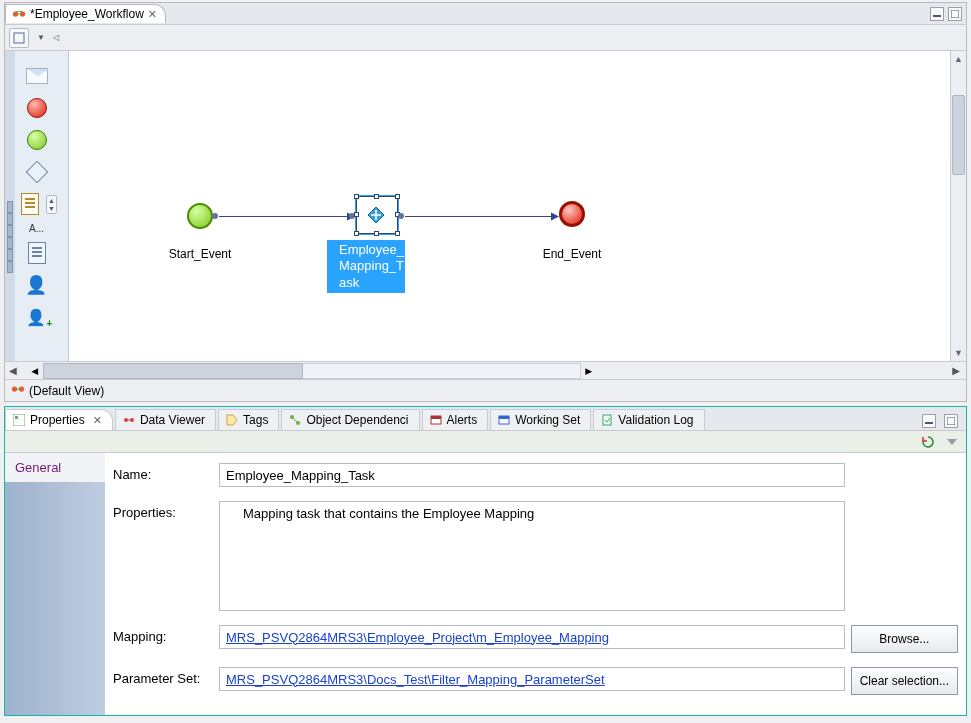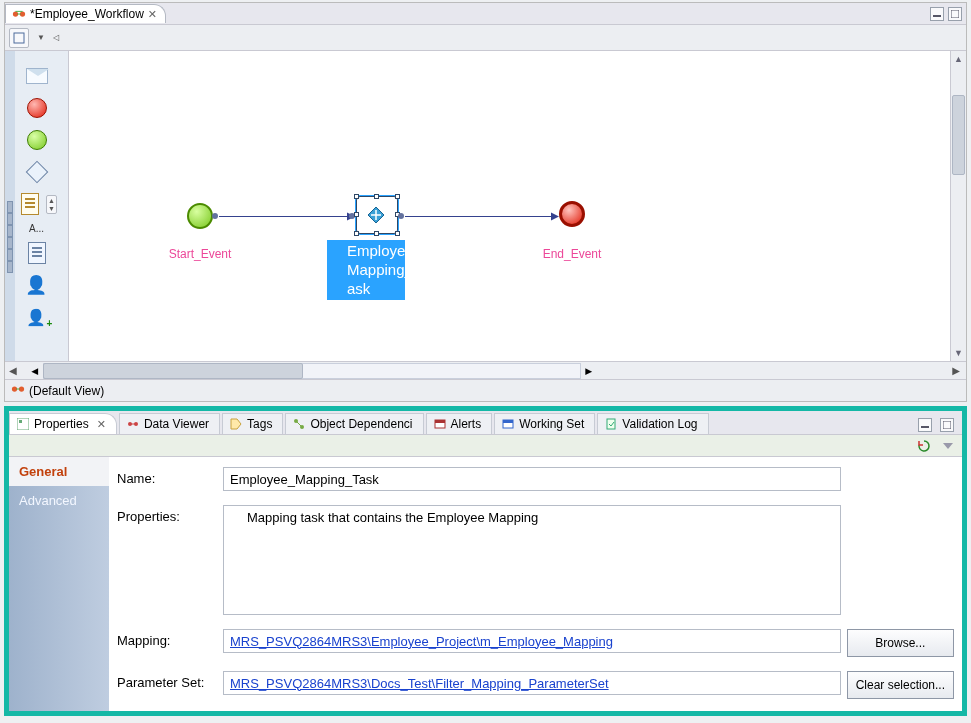--- a/index.html
+++ b/index.html
@@ -117,22 +117,22 @@
 
   .canvas-wrap{flex:1;position:relative;overflow:hidden;background:#fff;}
   .canvas{position:absolute;inset:0 16px 0 0;}
   .vscroll{position:absolute;right:0;top:0;bottom:0;width:16px;background:#eceef2;border-left:1px solid #c9c9d2;}
   .vscroll .thumb{position:absolute;right:1px;left:1px;top:44px;height:80px;background:#cdd3dc;border:1px solid #aeb6c4;border-radius:2px;}
   .vscroll .ar{position:absolute;left:0;right:0;height:16px;display:flex;align-items:center;justify-content:center;font-size:9px;color:#667;}
   .vscroll .up{top:0;}
   .vscroll .dn{bottom:0;}
 
   
-  .node-label{font-size:12px;color:#ec4899;text-align:center;position:absolute;transform:translateX(-50%);}
-  .sel-label{background:#2aa3ff;color:#fff;padding:2px 20px;font-size:15px;text-align:left;position:absolute;line-height:1.25;}
+  .node-label{font-size:12px;color:#000000;text-align:center;position:absolute;transform:translateX(-50%);}
+  .sel-label{background:#2aa3ff;color:#fff;padding:2px 12px;font-size:13px;text-align:left;position:absolute;line-height:1.25;}
   .start-ev{position:absolute;width:26px;height:26px;border-radius:50%;border:2px solid #4b8b00;background:radial-gradient(circle at 35% 30%, #d8ffa0, #79c71e);}
   .end-ev{position:absolute;width:26px;height:26px;border-radius:50%;border:3px solid #9a0f00;background:radial-gradient(circle at 35% 30%, #ffc5bf, #e01c0a);}
   .task-node{position:absolute;width:42px;height:38px;border:1px solid #2f4765;background:#fff;border-radius:4px;display:flex;align-items:center;justify-content:center;}
   .task-node.selected{box-shadow:0 0 0 1px #2aa3ff;}
   .task-node .handle{position:absolute;width:5px;height:5px;background:#fff;border:1px solid #2f4765;}
   .task-node .h-tl{top:-3px;left:-3px}.task-node .h-tr{top:-3px;right:-3px}
   .task-node .h-bl{bottom:-3px;left:-3px}.task-node .h-br{bottom:-3px;right:-3px}
   .task-node .h-ml{top:calc(50% - 3px);left:-3px}.task-node .h-mr{top:calc(50% - 3px);right:-3px}
   .task-node .h-mt{left:calc(50% - 3px);top:-3px}.task-node .h-mb{left:calc(50% - 3px);bottom:-3px}
   .arrow-line{position:absolute;height:1px;background:#35428e;}
@@ -145,40 +145,40 @@
   .hscroll .track{position:absolute;left:16px;right:16px;top:0;bottom:0;background:#f1f3f8;border:1px solid #c9cfdc;}
   .hscroll .thumb{position:absolute;left:16px;top:0;bottom:0;width:260px;background:#cdd3dc;border:1px solid #aeb6c4;border-radius:2px;}
   .hscroll .ar{position:absolute;top:0;bottom:0;width:16px;display:flex;align-items:center;justify-content:center;font-size:9px;}
   .hscroll .lar{left:0}.hscroll .rar{right:0}
   .hscroll-right-arrow{margin-left:auto;margin-right:6px;font-size:10px;color:#555;}
 
   .status-bar{height:22px;background:#eceef2;border-top:1px solid #c9c9d2;display:flex;align-items:center;padding-left:6px;gap:4px;font-size:12px;}
 
   
   .props-panel{
-    border:5px solid #14b8a6;
+    border:1px solid #14b8a6;
     width:963px;margin:4px auto 0 auto;height:310px;background:#fff;display:flex;flex-direction:column;
   }
   .props-tabs{height:24px;display:flex;align-items:flex-end;background:#e7e7ee;border-bottom:1px solid #c9c9d2;font-size:12px;}
   .ptab{
     display:flex;align-items:center;gap:4px;padding:3px 10px 3px 6px;margin-right:2px;
     background:#eef0f4;border:1px solid #c7cbd4;cursor:default;border-bottom:none;
   }
   .ptab.active{background:#fff;border-top-right-radius:12px;}
   .ptab .ic{width:14px;height:14px;display:inline-flex;align-items:center;justify-content:center;}
   .ptabs-spacer{flex:1;}
   .ptab-right-icons{display:flex;gap:4px;margin-right:4px;margin-bottom:2px;}
 
   .props-toolstrip{height:22px;background:#eaf0e7;border-bottom:1px solid #c9c9d2;display:flex;justify-content:flex-end;align-items:center;padding-right:6px;gap:8px;}
   .props-toolstrip .ic{width:16px;height:16px;display:flex;align-items:center;justify-content:center;}
 
   .props-body{flex:1;display:flex;min-height:0;}
   .side-tabs{width:100px;background:linear-gradient(to right,#9eb2cc,#bfcde0);display:flex;flex-direction:column;}
   .side-tab{padding:7px 10px;font-size:13px;color:#f3f7ff;cursor:default;}
-  .side-tab.active{background:#f2f3f6;color:#c2410c;font-weight:bold;border-right:1px solid #f2f3f6;}
+  .side-tab.active{background:#f2f3f6;color:#701a75;font-weight:normal;border-right:1px solid #f2f3f6;}
   .form-area{flex:1;padding:10px 8px;display:grid;grid-template-columns:100px 1fr auto;grid-auto-rows:min-content;row-gap:14px;column-gap:6px;align-items:start;}
   .form-label{font-size:13px;color:#000;padding-top:4px;}
   .tinput{width:100%;height:24px;border:1px solid #b6bcc7;padding:2px 6px;font-family:inherit;font-size:13px;}
   .tarea{width:100%;height:110px;border:1px solid #b6bcc7;padding:4px 23px;font-family:inherit;font-size:13px;resize:none;}
   .link-input{width:100%;height:24px;border:1px solid #b6bcc7;padding:2px 6px;font-size:13px;color:#1942ce;text-decoration:underline;display:flex;align-items:center;background:#fff;overflow:hidden;white-space:nowrap;}
   .btn{height:28px;padding:0 8px;border:1px solid #8e97a6;background:linear-gradient(#fdfdfe,#e7eaef);font-family:inherit;font-size:12px;white-space:nowrap;}
   .ph{visibility:hidden;}
   .x-close{font-size:11px;color:#666;}
 </style>
 </head>
@@ -426,21 +426,20 @@
     <span class="ic">
         <svg width="10" height="10">
           <path d="M0 2l5 6 5-6z" fill="#99a"></path>
         </svg>
       </span>
   </div>
 
   <div class="props-body">
     <div class="side-tabs">
       <div class="side-tab active">General</div>
-      <div class="side-tab">Advanced</div>
     </div>
 
     <div class="form-area">
       <div class="form-label">Name:</div>
       <input class="tinput" type="text" value="Employee_Mapping_Task" style="">
       <span class="ph">.</span>
 
       <div class="form-label">Properties:</div>
       <textarea class="tarea" style="">Mapping task that contains the Employee Mapping</textarea>
       <span class="ph">.</span>

